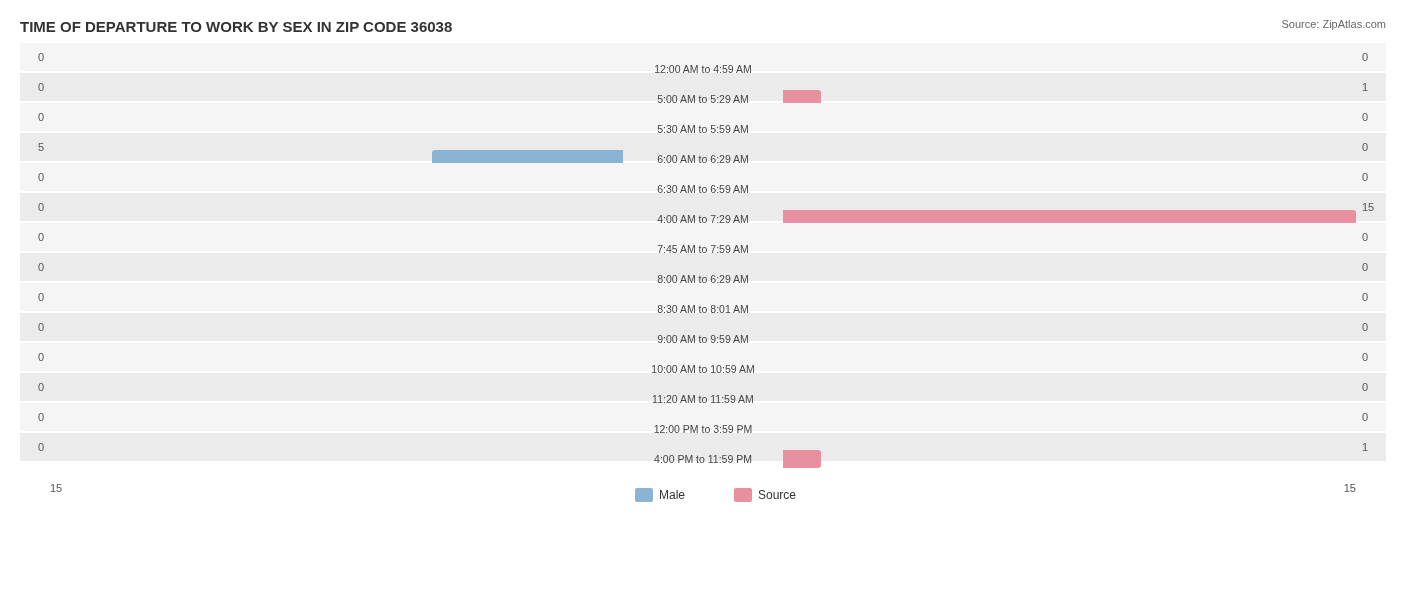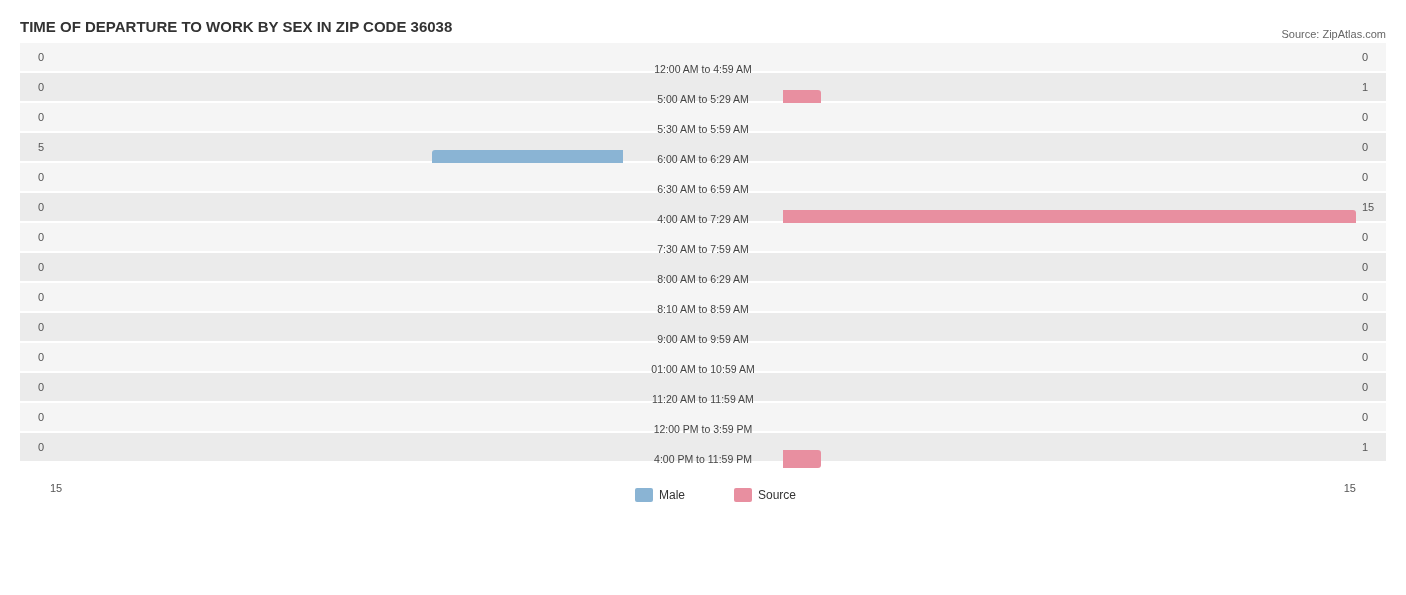--- a/index.html
+++ b/index.html
@@ -17,21 +17,21 @@
       position: relative;
     }
     .chart-title {
       font-size: 15px;
       font-weight: bold;
       color: #333;
       margin-bottom: 4px;
     }
     .source-label {
       position: absolute;
-      top: 28px;
+      top: 18px;
       right: 20px;
       font-size: 11px;
       color: #666;
     }
     .chart-area {
       position: relative;
       width: 100%;
       height: calc(100% - 60px);
       margin-top: 8px;
     }
@@ -223,21 +223,21 @@
       </div>
     </div>
     <div class="right-value">15</div>
   </div>
       <div class="row">
     <div class="left-value">0</div>
     <div class="bars-center">
       <div class="left-bar-wrap">
         <div class="bar-male" style="width:0%"></div>
       </div>
-      <div class="label-center">7:30 AM to 7:59 AM</div>
+      <div class="label-center">7:45 AM to 7:59 AM</div>
       <div class="right-bar-wrap">
         <div class="bar-female" style="width:0%"></div>
       </div>
     </div>
     <div class="right-value">0</div>
   </div>
       <div class="row">
     <div class="left-value">0</div>
     <div class="bars-center">
       <div class="left-bar-wrap">
@@ -249,21 +249,21 @@
       </div>
     </div>
     <div class="right-value">0</div>
   </div>
       <div class="row">
     <div class="left-value">0</div>
     <div class="bars-center">
       <div class="left-bar-wrap">
         <div class="bar-male" style="width:0%"></div>
       </div>
-      <div class="label-center">8:10 AM to 8:59 AM</div>
+      <div class="label-center">8:30 AM to 8:01 AM</div>
       <div class="right-bar-wrap">
         <div class="bar-female" style="width:0%"></div>
       </div>
     </div>
     <div class="right-value">0</div>
   </div>
       <div class="row">
     <div class="left-value">0</div>
     <div class="bars-center">
       <div class="left-bar-wrap">
@@ -275,21 +275,21 @@
       </div>
     </div>
     <div class="right-value">0</div>
   </div>
       <div class="row">
     <div class="left-value">0</div>
     <div class="bars-center">
       <div class="left-bar-wrap">
         <div class="bar-male" style="width:0%"></div>
       </div>
-      <div class="label-center">01:00 AM to 10:59 AM</div>
+      <div class="label-center">10:00 AM to 10:59 AM</div>
       <div class="right-bar-wrap">
         <div class="bar-female" style="width:0%"></div>
       </div>
     </div>
     <div class="right-value">0</div>
   </div>
       <div class="row">
     <div class="left-value">0</div>
     <div class="bars-center">
       <div class="left-bar-wrap">

